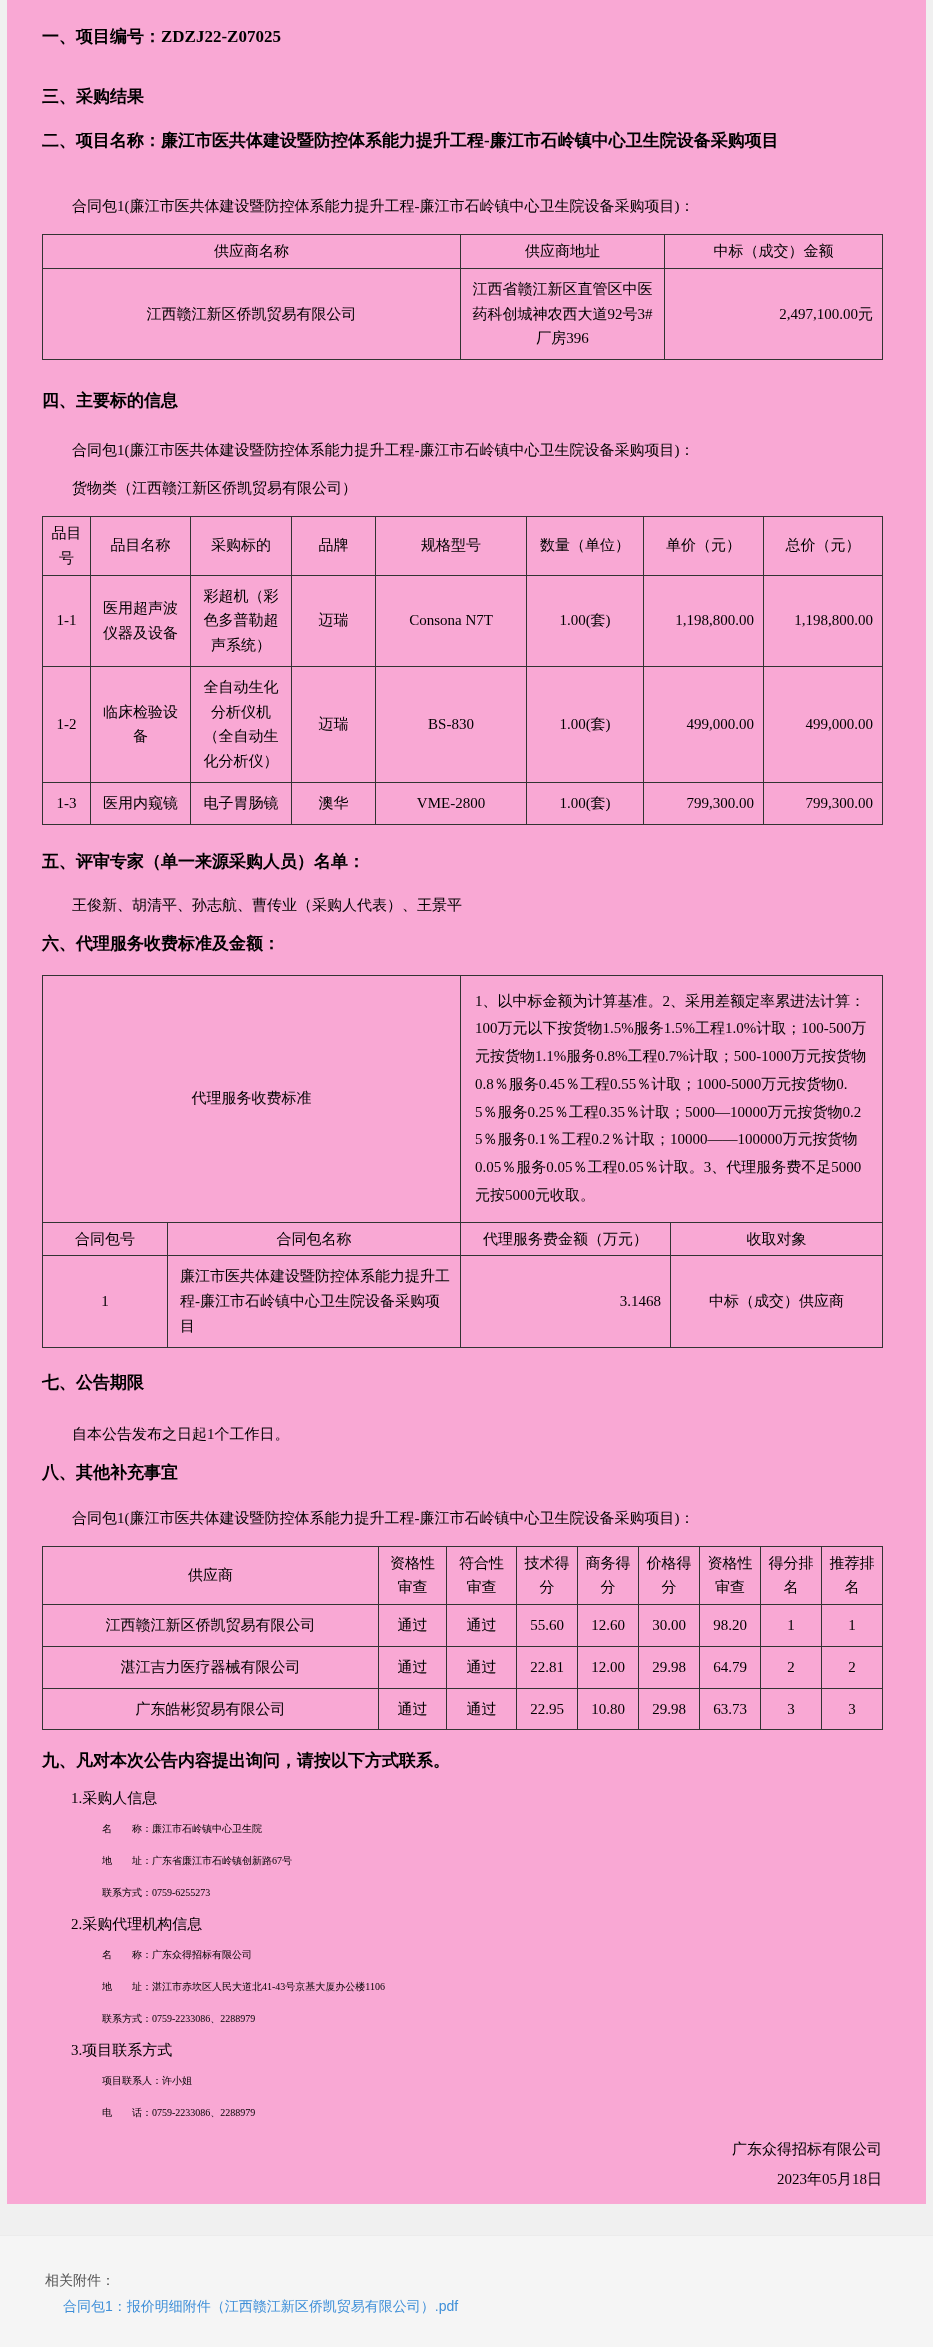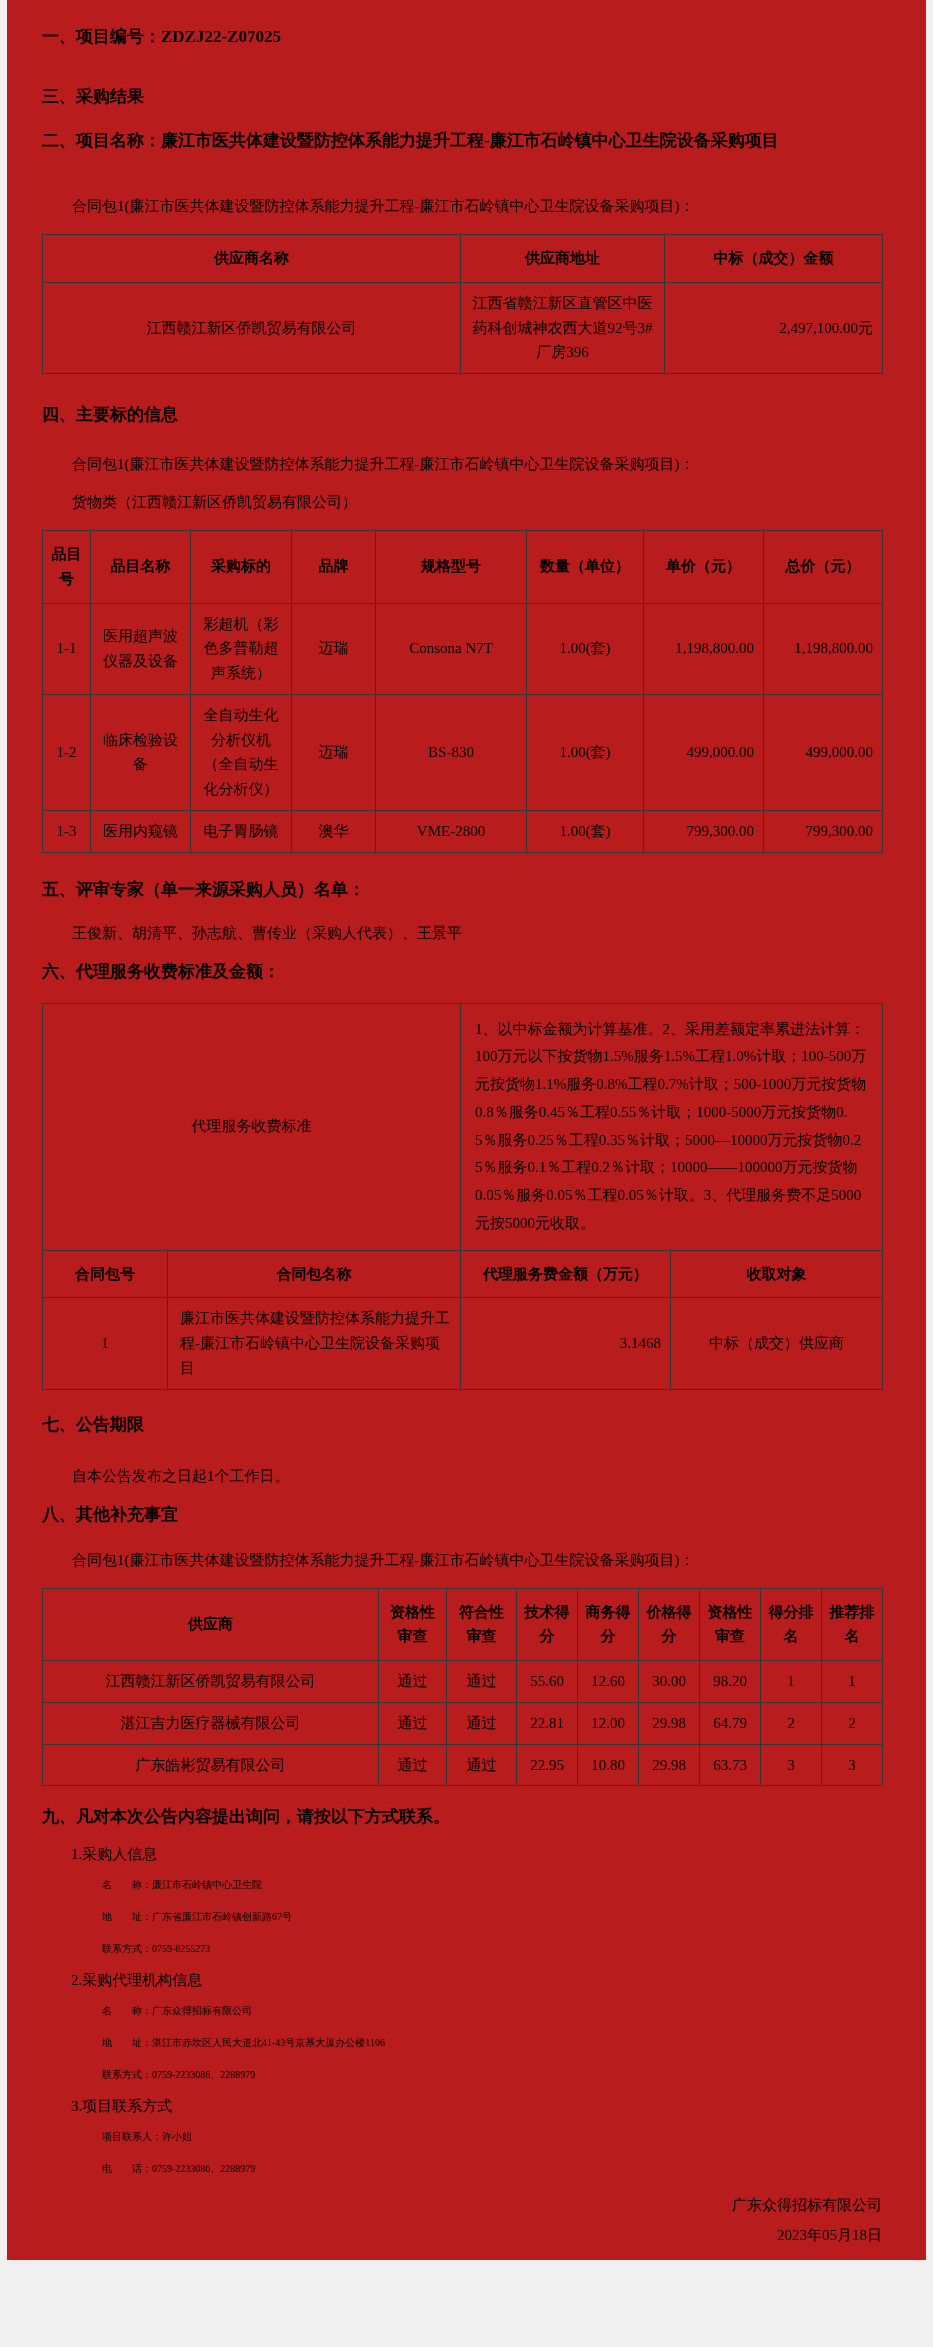--- a/index.html
+++ b/index.html
@@ -12,21 +12,21 @@
   }
   .page {
     width: 933px;
     height: 2347px;
     overflow: hidden;
     display: flex;
     flex-direction: column;
     background: #f0f0f0;
   }
   .sheet {
-    background: #b91c1c;
+    background: #f9a8d4;
     margin: 0 7px;
     padding: 26px 44px 10px 35px;
     flex: 0 0 auto;
   }
   h2.sec {
     font-size: 17px;
     font-weight: bold;
     margin: 0 0 38px 0;
     line-height: 22px;
   }
@@ -43,21 +43,21 @@
     font-size: 15px;
   }
   th, td {
     border: 1px solid #333;
     line-height: 1.65;
     padding: 8px 6px;
     text-align: center;
     vertical-align: middle;
     word-break: break-all;
   }
-  th { font-weight: bold; padding: 11px 6px; }
+  th { font-weight: normal; padding: 4px 6px; }
   td.right { text-align: right; padding-right: 9px; }
   td.left  { text-align: left; padding-left: 12px; }
   .t1 { margin-bottom: 30px; }
   .t2 { margin-bottom: 26px; }
   .t3 { margin-bottom: 24px; }
   .t4 { margin-bottom: 20px; }
   .t3 td.fee-text {
     text-align: left;
     line-height: 1.85;
     padding: 12px 14px;
@@ -313,13 +313,17 @@
     <p class="contact-group-title">3.项目联系方式</p>
     <p class="contact-line">项目联系人：许小姐</p>
     <p class="contact-line">电　　话：0759-2233086、2288979</p>
 
     <div class="signature">
       <div>广东众得招标有限公司</div>
       <div>2023年05月18日</div>
     </div>
   </div>
 
+  <div class="footer">
+    <div class="label">相关附件：</div>
+    <a>合同包1：报价明细附件（江西赣江新区侨凯贸易有限公司）.pdf</a>
+  </div>
 </div>
 
 </body></html>

